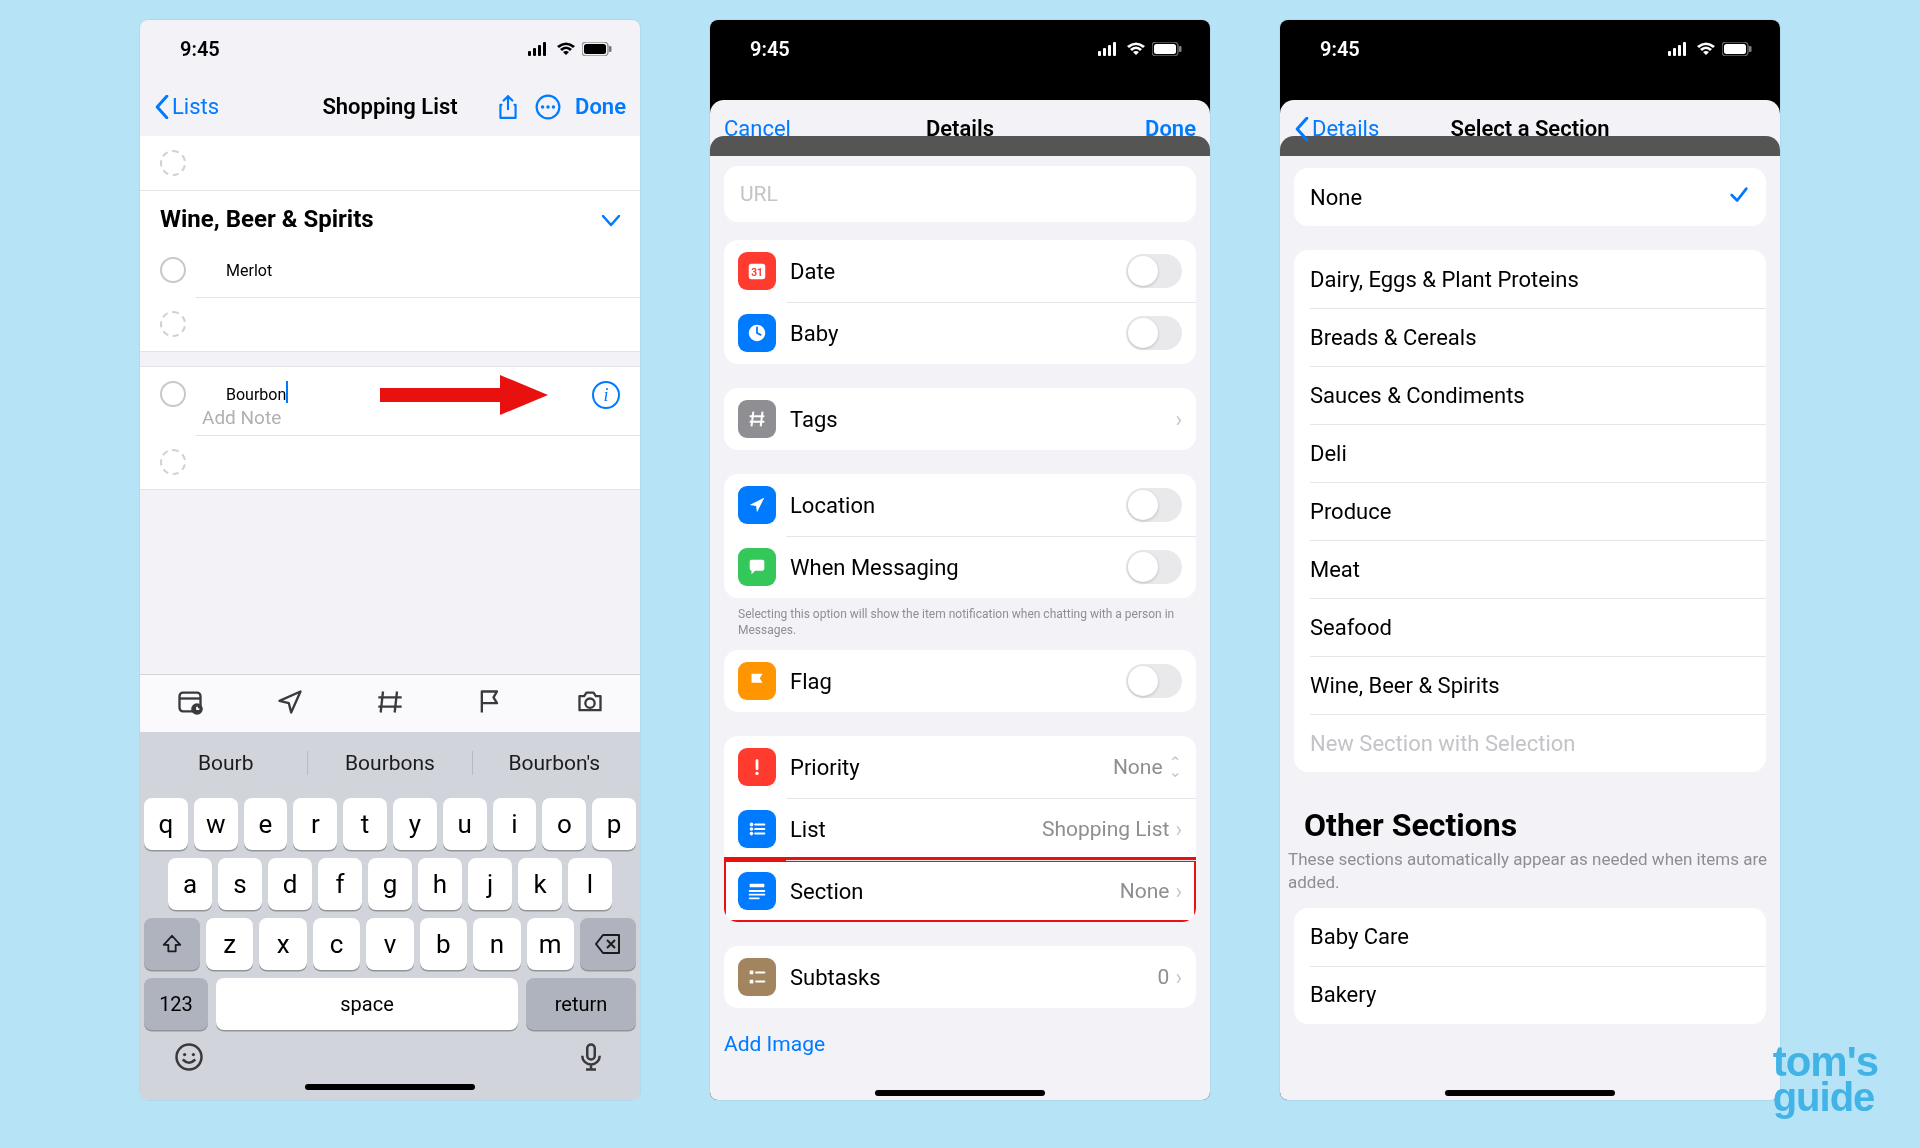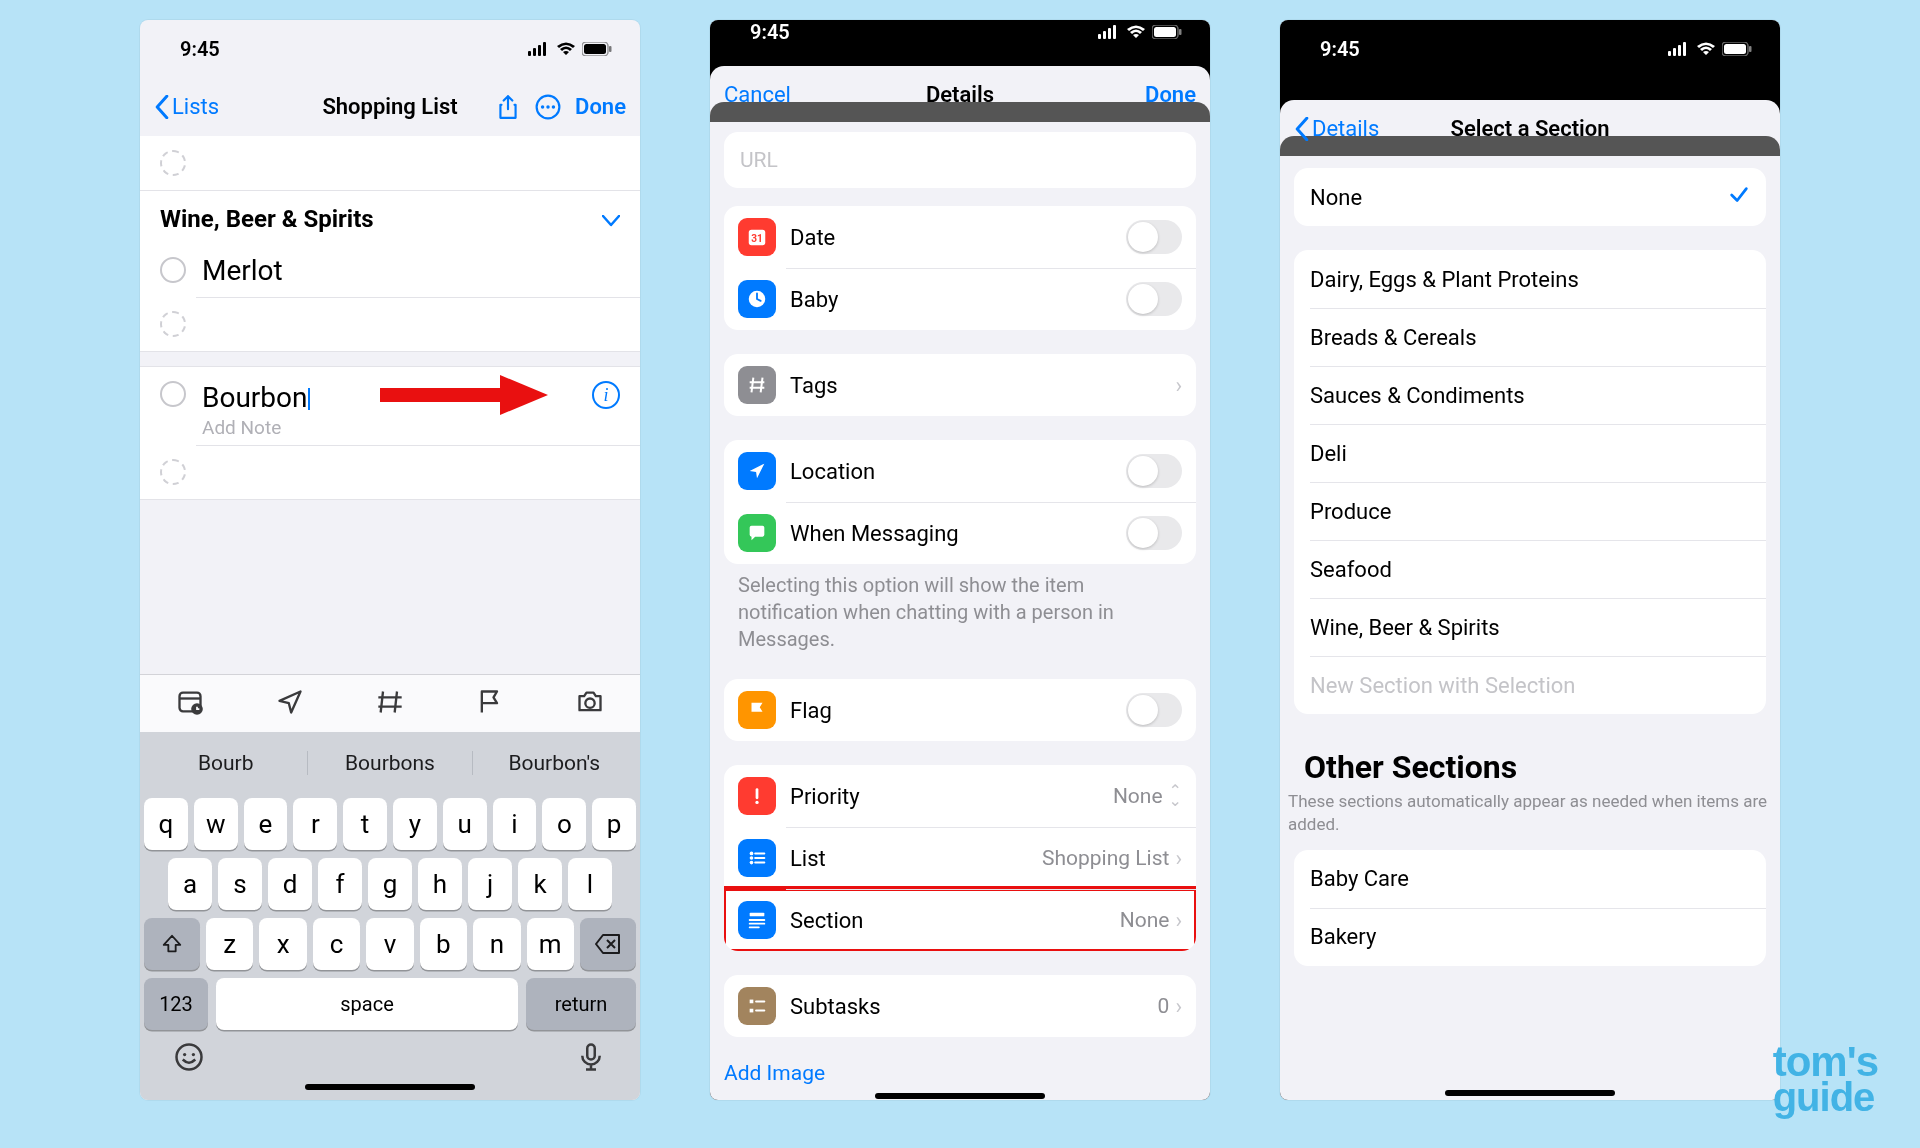--- a/index.html
+++ b/index.html
@@ -92,21 +92,21 @@
     position:absolute; top:0; left:56px; right:0; height:1px; background:#e3e3e8;
   }
   .bullet {
     width:26px; height:26px;
     border:2px solid #c7c7cc;
     border-radius:50%;
     margin-right:16px;
     flex:none;
   }
   .bullet.dashed { border:2px dashed #d0d0d5; }
-  .row-text { font-size:28px; flex:1; }
+  .row-text { font-size:16px; flex:1;margin-left:24px; }
   .add-note { color:#b0b0b6; font-size:19px; margin-top:2px;}
   .info-btn {
     width:28px;height:28px;border:2px solid #007aff;border-radius:50%;
     color:#007aff;display:flex;align-items:center;justify-content:center;
     font-family:Georgia, serif; font-style:italic; font-size:18px;
     flex:none; margin-left:auto;
   }
   .blinker {
     display:inline-block; width:2px; height:22px; background:#007aff; vertical-align:-3px;
   }
@@ -194,21 +194,21 @@
   .grow-label{font-size:22px;flex:1;}
   .toggle {
     width:56px;height:34px;border-radius:17px;background:#e9e9eb;position:relative;flex:none;
   }
   .toggle::after{
     content:"";position:absolute;left:2px;top:2px;width:30px;height:30px;background:#fff;border-radius:50%;
     box-shadow:0 1px 3px rgba(0,0,0,0.2);
   }
   .chevr { color:#c7c7cc; font-size:22px; margin-left:6px;}
   .value-text{ color:#8e8e93; font-size:21px;}
-  .footnote { color:#8e8e93; font-size:20px; padding:0 28px; margin:-16px 0 26px; line-height:1.35;}
+  .footnote { color:#8e8e93; font-size:12px; padding:0 28px; margin:-16px 0 12px; line-height:1.35;}
   .highlight-red { outline:5px solid #e91010; outline-offset:-2px;}
   .url-field {
     margin:0 14px 18px; background:#fff; border-radius:14px;
     padding:16px 16px; font-size:21px; color:#c4c4c8;
   }
   
   .plain-header {
     font-size:32px; font-weight:700; padding: 10px 24px 4px;
   }
   .plain-sub { color:#8e8e93; font-size:17px; padding: 0 8px 14px; line-height:1.35;}
@@ -639,20 +639,23 @@
           <div class="grow simple">
               <span class="grow-label">Sauces &amp; Condiments</span>
             </div>
           <div class="grow simple">
               <span class="grow-label">Deli</span>
             </div>
           <div class="grow simple">
               <span class="grow-label">Produce</span>
             </div>
           <div class="grow simple">
+              <span class="grow-label">Meat</span>
+            </div>
+          <div class="grow simple">
               <span class="grow-label">Seafood</span>
             </div>
           <div class="grow simple">
               <span class="grow-label">Wine, Beer &amp; Spirits</span>
             </div>
           <div class="grow simple">
               <span class="grow-label disabled-text">New Section with Selection</span>
             </div>
         </div>
 

